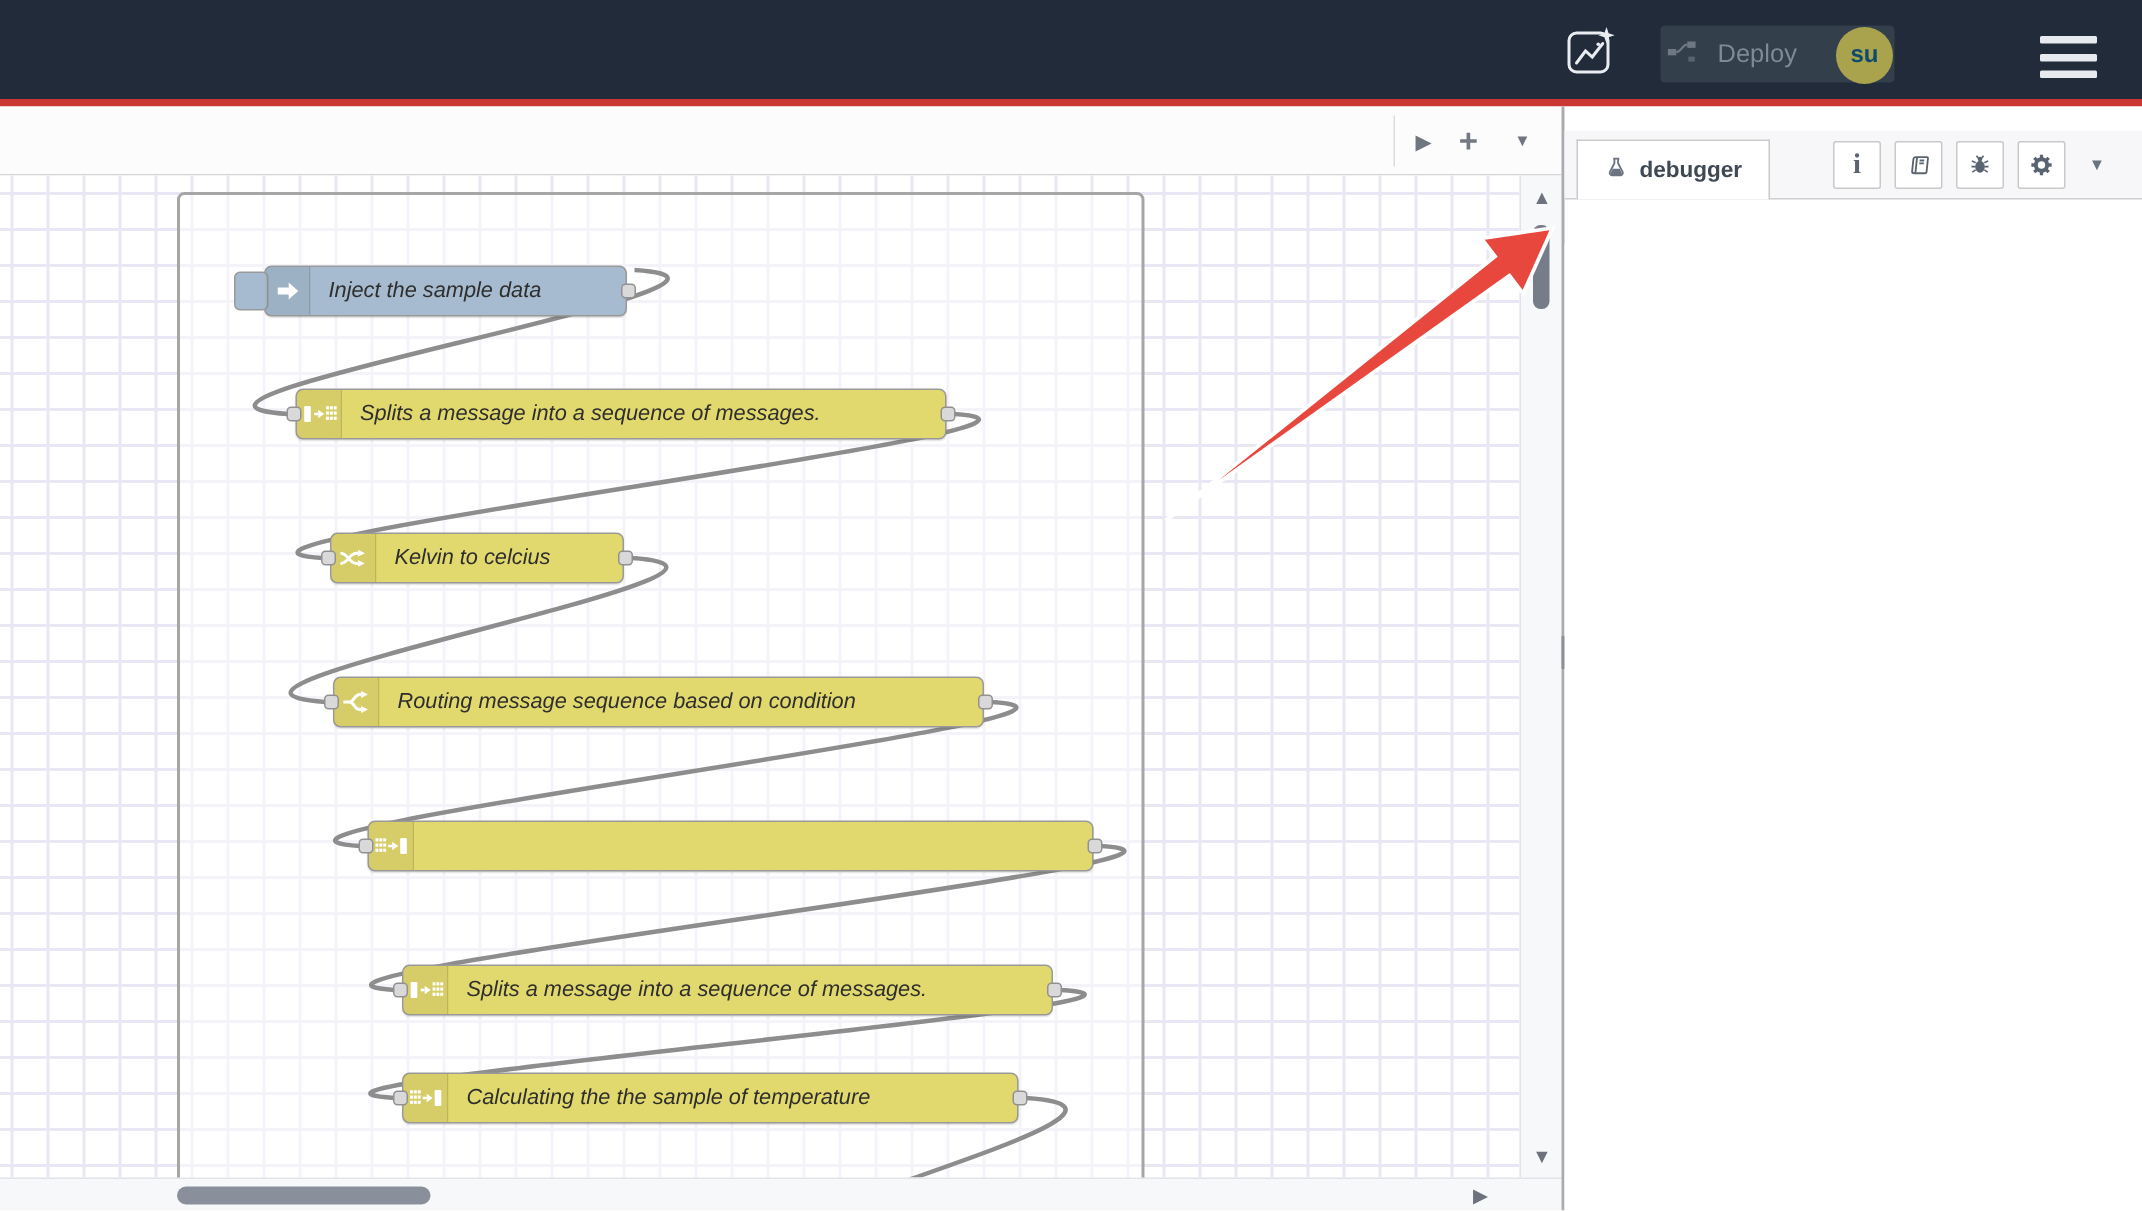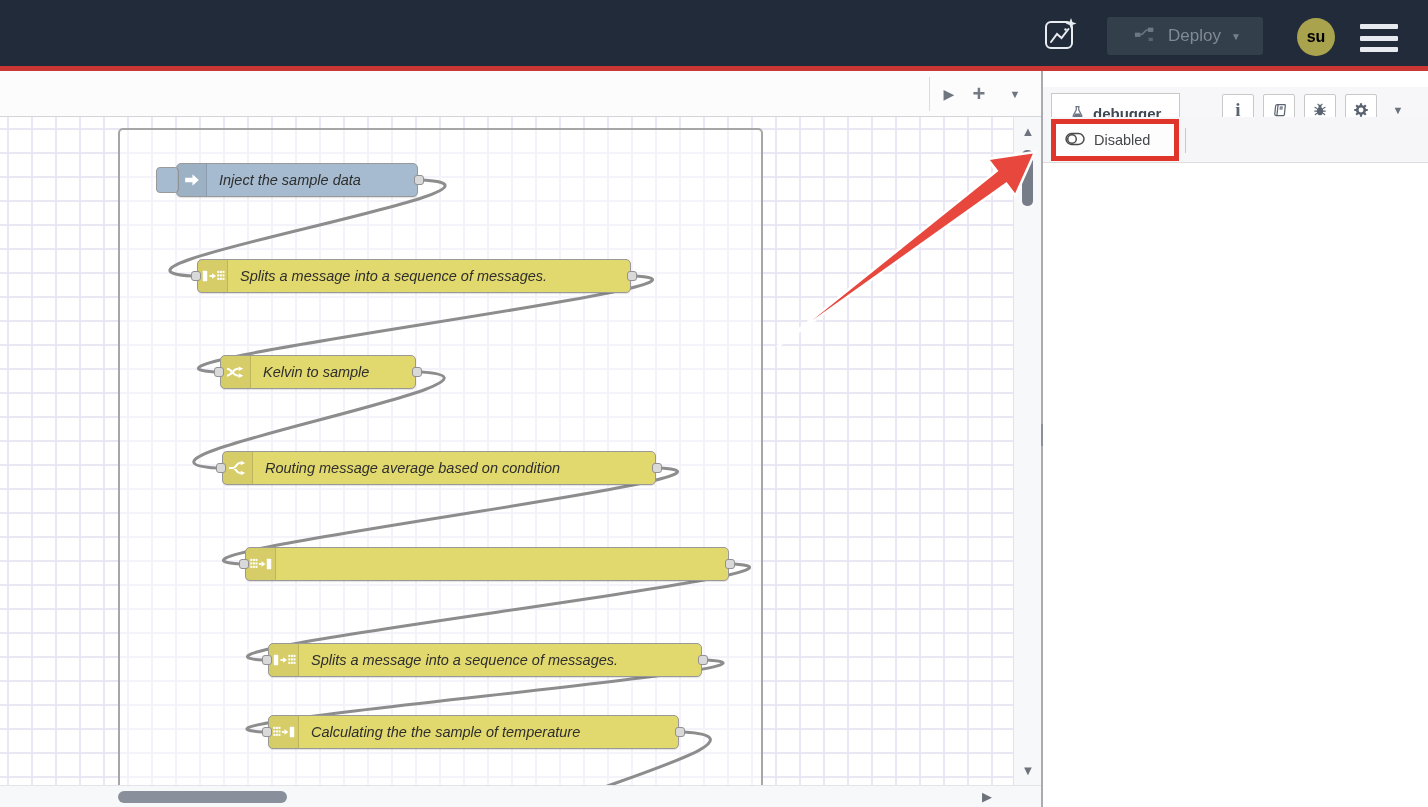--- a/index.html
+++ b/index.html
@@ -6,25 +6,25 @@
   html,body { width:1428px; height:807px; overflow:hidden; background:#fff;
               font-family:"Liberation Sans", sans-serif; }
   #app { position:relative; width:1428px; height:807px; }
 
   
   .header { position:absolute; left:0; top:0; width:1428px; height:66px; background:#212b3a; }
   .red-line { position:absolute; left:0; top:66px; width:1428px; height:5px; background:#cb3733; }
   .hdr-flow-icon { position:absolute; left:1043px; top:16px; width:36px; height:36px; }
   .deploy-btn { position:absolute; left:1107px; top:17px; width:156px; height:38px;
       background:#343f4c; border:none; border-radius:3px; display:flex; align-items:center;
-      padding:0 27px; gap:10px; cursor:default; }
+      padding:0 4px; gap:10px; cursor:default; }
   .deploy-label { color:#7f8a95; font-size:17px; }
   .deploy-caret { color:#76808c; font-size:10px; margin-left:auto; margin-right:4px; }
-  .avatar { position:absolute; left:1297px; top:18px; width:38px; height:38px; border-radius:50%;
-      background:#a9a34d; color:#000000; font-weight:bold; font-size:16px;
+  .avatar { position:absolute; left:1224px; top:18px; width:38px; height:38px; border-radius:50%;
+      background:#a9a34d; color:#0c4a6e; font-weight:bold; font-size:16px;
       display:flex; align-items:center; justify-content:center; }
   .hamburger { position:absolute; left:1360px; top:24px; width:38px; height:28px;
       display:flex; flex-direction:column; justify-content:space-between; background:none; border:none; }
   .hamburger div { height:5px; background:#e7eaee; border-radius:1px; }
 
   
   .workspace { position:absolute; left:0; top:71px; width:1041px; height:736px; }
   .tabbar { position:absolute; left:0; top:0; width:1041px; height:46px; background:#fcfcfd;
       border-bottom:1px solid #d5d5d8; }
   .tabbar-sep { position:absolute; left:929px; top:6px; width:1px; height:34px; background:#dcdcdf; }
@@ -139,21 +139,21 @@
         <div class="group-box" style="left: 118px; top: 11px; width: 645px; height: 720px; z-index: 1;"></div>
         <svg class="flow-svg" width="1013" height="668">
           <path class="wire" d="M 423 63 C 553 71, 62 151, 192 159"></path>
           <path class="wire" d="M 636 159 C 766 167, 85 247, 215 255"></path>
           <path class="wire" d="M 421 255 C 551 263, 87 343, 217 351"></path>
           <path class="wire" d="M 661 351 C 791 359, 110 439, 240 447"></path>
           <path class="wire" d="M 734 447 C 864 455, 133 535, 263 543"></path>
           <path class="wire" d="M 707 543 C 837 551, 133 607, 263 615"></path>
           <path class="wire" d="M 684 615 C 814 623, 415 710, 545 718"></path>
         </svg>
-        <div class="node blue" style="left: 176px; top: 46px; width: 242px;">
+        <div class="node blue" style="left: 176px; top: 60px; width: 242px;">
           <div class="node-button"></div>
           <div class="node-icon">
             <svg viewBox="0 0 22 22" width="20" height="20">
               <path fill="#fff" d="M3.5 8.5h8V4.8L18.5 11l-7 6.2v-3.7h-8z"></path>
             </svg>
           </div>
           <span class="node-label">Inject the sample data</span>
           <div class="port out"></div>
         </div>
         <div class="node yellow" style="left: 197px; top: 142px; width: 434px;">
@@ -179,32 +179,32 @@
           <div class="port in"></div>
           <div class="port out"></div>
         </div>
         <div class="node yellow" style="left: 220px; top: 238px; width: 196px;">
           <div class="node-icon">
             <svg viewBox="0 0 24 22" width="22" height="20" fill="none" stroke="#fff" stroke-width="2.2">
               <path d="M2 7.5C8 7.5 8 15 14 15h1M2 15C8 15 8 7.5 14 7.5h1"></path>
               <path fill="#fff" stroke="none" d="M15 5l5 2.5-5 2.5zM15 12.5l5 2.5-5 2.5z"></path>
             </svg>
           </div>
-          <span class="node-label">Kelvin to sample</span>
+          <span class="node-label">Kelvin to celcius</span>
           <div class="port in"></div>
           <div class="port out"></div>
         </div>
         <div class="node yellow" style="left: 222px; top: 334px; width: 434px;">
           <div class="node-icon">
             <svg viewBox="0 0 24 22" width="22" height="20" fill="none" stroke="#fff" stroke-width="2.2">
               <path d="M2 11h4.5M6.5 11c3.5 0 3.5-5.5 7.5-5.5h1M6.5 11c3.5 0 3.5 5.5 7.5 5.5h1"></path>
               <path fill="#fff" stroke="none" d="M15 3l5 2.5-5 2.5zM15 14l5 2.5-5 2.5z"></path>
             </svg>
           </div>
-          <span class="node-label">Routing message average based on condition</span>
+          <span class="node-label">Routing message sequence based on condition</span>
           <div class="port in"></div>
           <div class="port out"></div>
         </div>
         <div class="node yellow" style="left: 245px; top: 430px; width: 484px;">
           <div class="node-icon">
             <svg viewBox="0 0 27 22" width="24" height="20">
               <g fill="#fff">
                 <rect x="1.5" y="5.2" width="2.2" height="2.4"></rect>
                 <rect x="4.4" y="5.2" width="2.2" height="2.4"></rect>
                 <rect x="7.3" y="5.2" width="2.2" height="2.4"></rect>
@@ -313,31 +313,19 @@
       <button class="sb-btn gear">
           <svg viewBox="0 0 22 22" width="16" height="16">
             <circle cx="11" cy="11" r="5.2" fill="none" stroke="#5a6470" stroke-width="3.6"></circle>
             <g stroke="#5a6470" stroke-width="3">
               <path d="M17 11h3.3M11 17v3.3M5 11H1.7M11 5V1.7M15.2 15.2l2.4 2.4M6.8 15.2l-2.4 2.4M15.2 6.8l2.4-2.4M6.8 6.8 4.4 4.4"></path>
             </g>
           </svg>
         </button>
       <button class="sb-caret">▼</button>
     </div>
-    <div class="sb-row">
-      <div class="red-box">
-        <button class="disabled-btn">
-          <span><svg viewBox="0 0 24 16" width="21" height="14" fill="none" stroke="#4a4a4a" stroke-width="1.7">
-                <rect x="1.2" y="1.8" width="20.5" height="12.4" rx="6.2"></rect>
-                <circle cx="8" cy="8" r="4.9"></circle>
-              </svg></span>
-          <span>Disabled</span>
-        </button>
-      </div>
-      <div class="sb-vsep"></div>
-    </div>
     <div class="sb-content"></div>
   </div>
 
   <svg class="overlay" width="1428" height="807">
     <polygon id="annot-arrow" fill="#e8473e" stroke="#ffffff" stroke-width="2.5" points="777,347 1006.3,183.7 1015.4,195.7 1035,152 987.6,159 996.7,170.9"></polygon>
   </svg>
 </div>
 
 </body></html>

